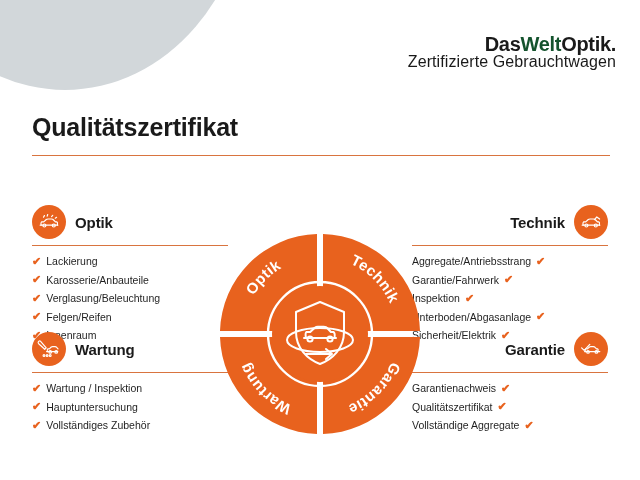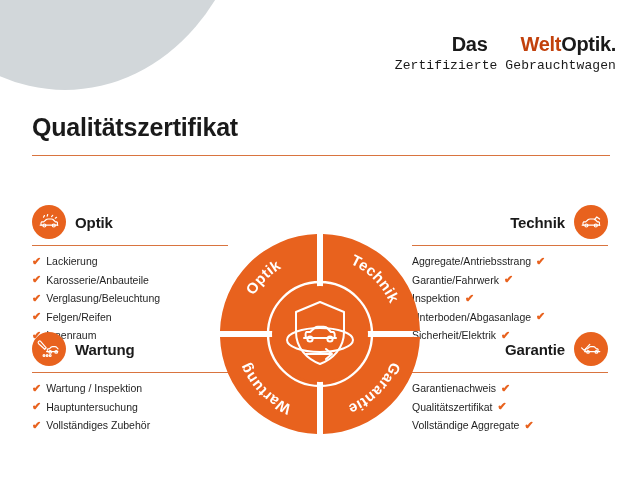--- a/index.html
+++ b/index.html
@@ -25,24 +25,23 @@
   
   .logo{
     position:absolute;right:24px;top:34px;
     text-align:right;
     line-height:1;
   }
   .logo-main{
     font-size:20px;font-weight:bold;letter-spacing:-0.3px;
     color:#1a1a1a;white-space:nowrap;
   }
-  .logo-main .welt{color:#c2410c;margin-left:33px;}
+  .logo-main .welt{color:#14532d;}
   .logo-sub{
-    margin-top:5px;
-    font-size:13px;color:#1a1a1a;letter-spacing:0.1px;white-space:nowrap;font-family:Liberation Mono, monospace;
+    font-size:16px;color:#1a1a1a;letter-spacing:0.1px;white-space:nowrap;
   }
 
   
   .title{
     position:absolute;left:32px;top:113px;
     font-size:25px;font-weight:bold;color:#1a1a1a;letter-spacing:-0.2px;
   }
   .title-rule{
     position:absolute;left:32px;top:155px;width:578px;height:1.4px;
     background:#d9743f;

